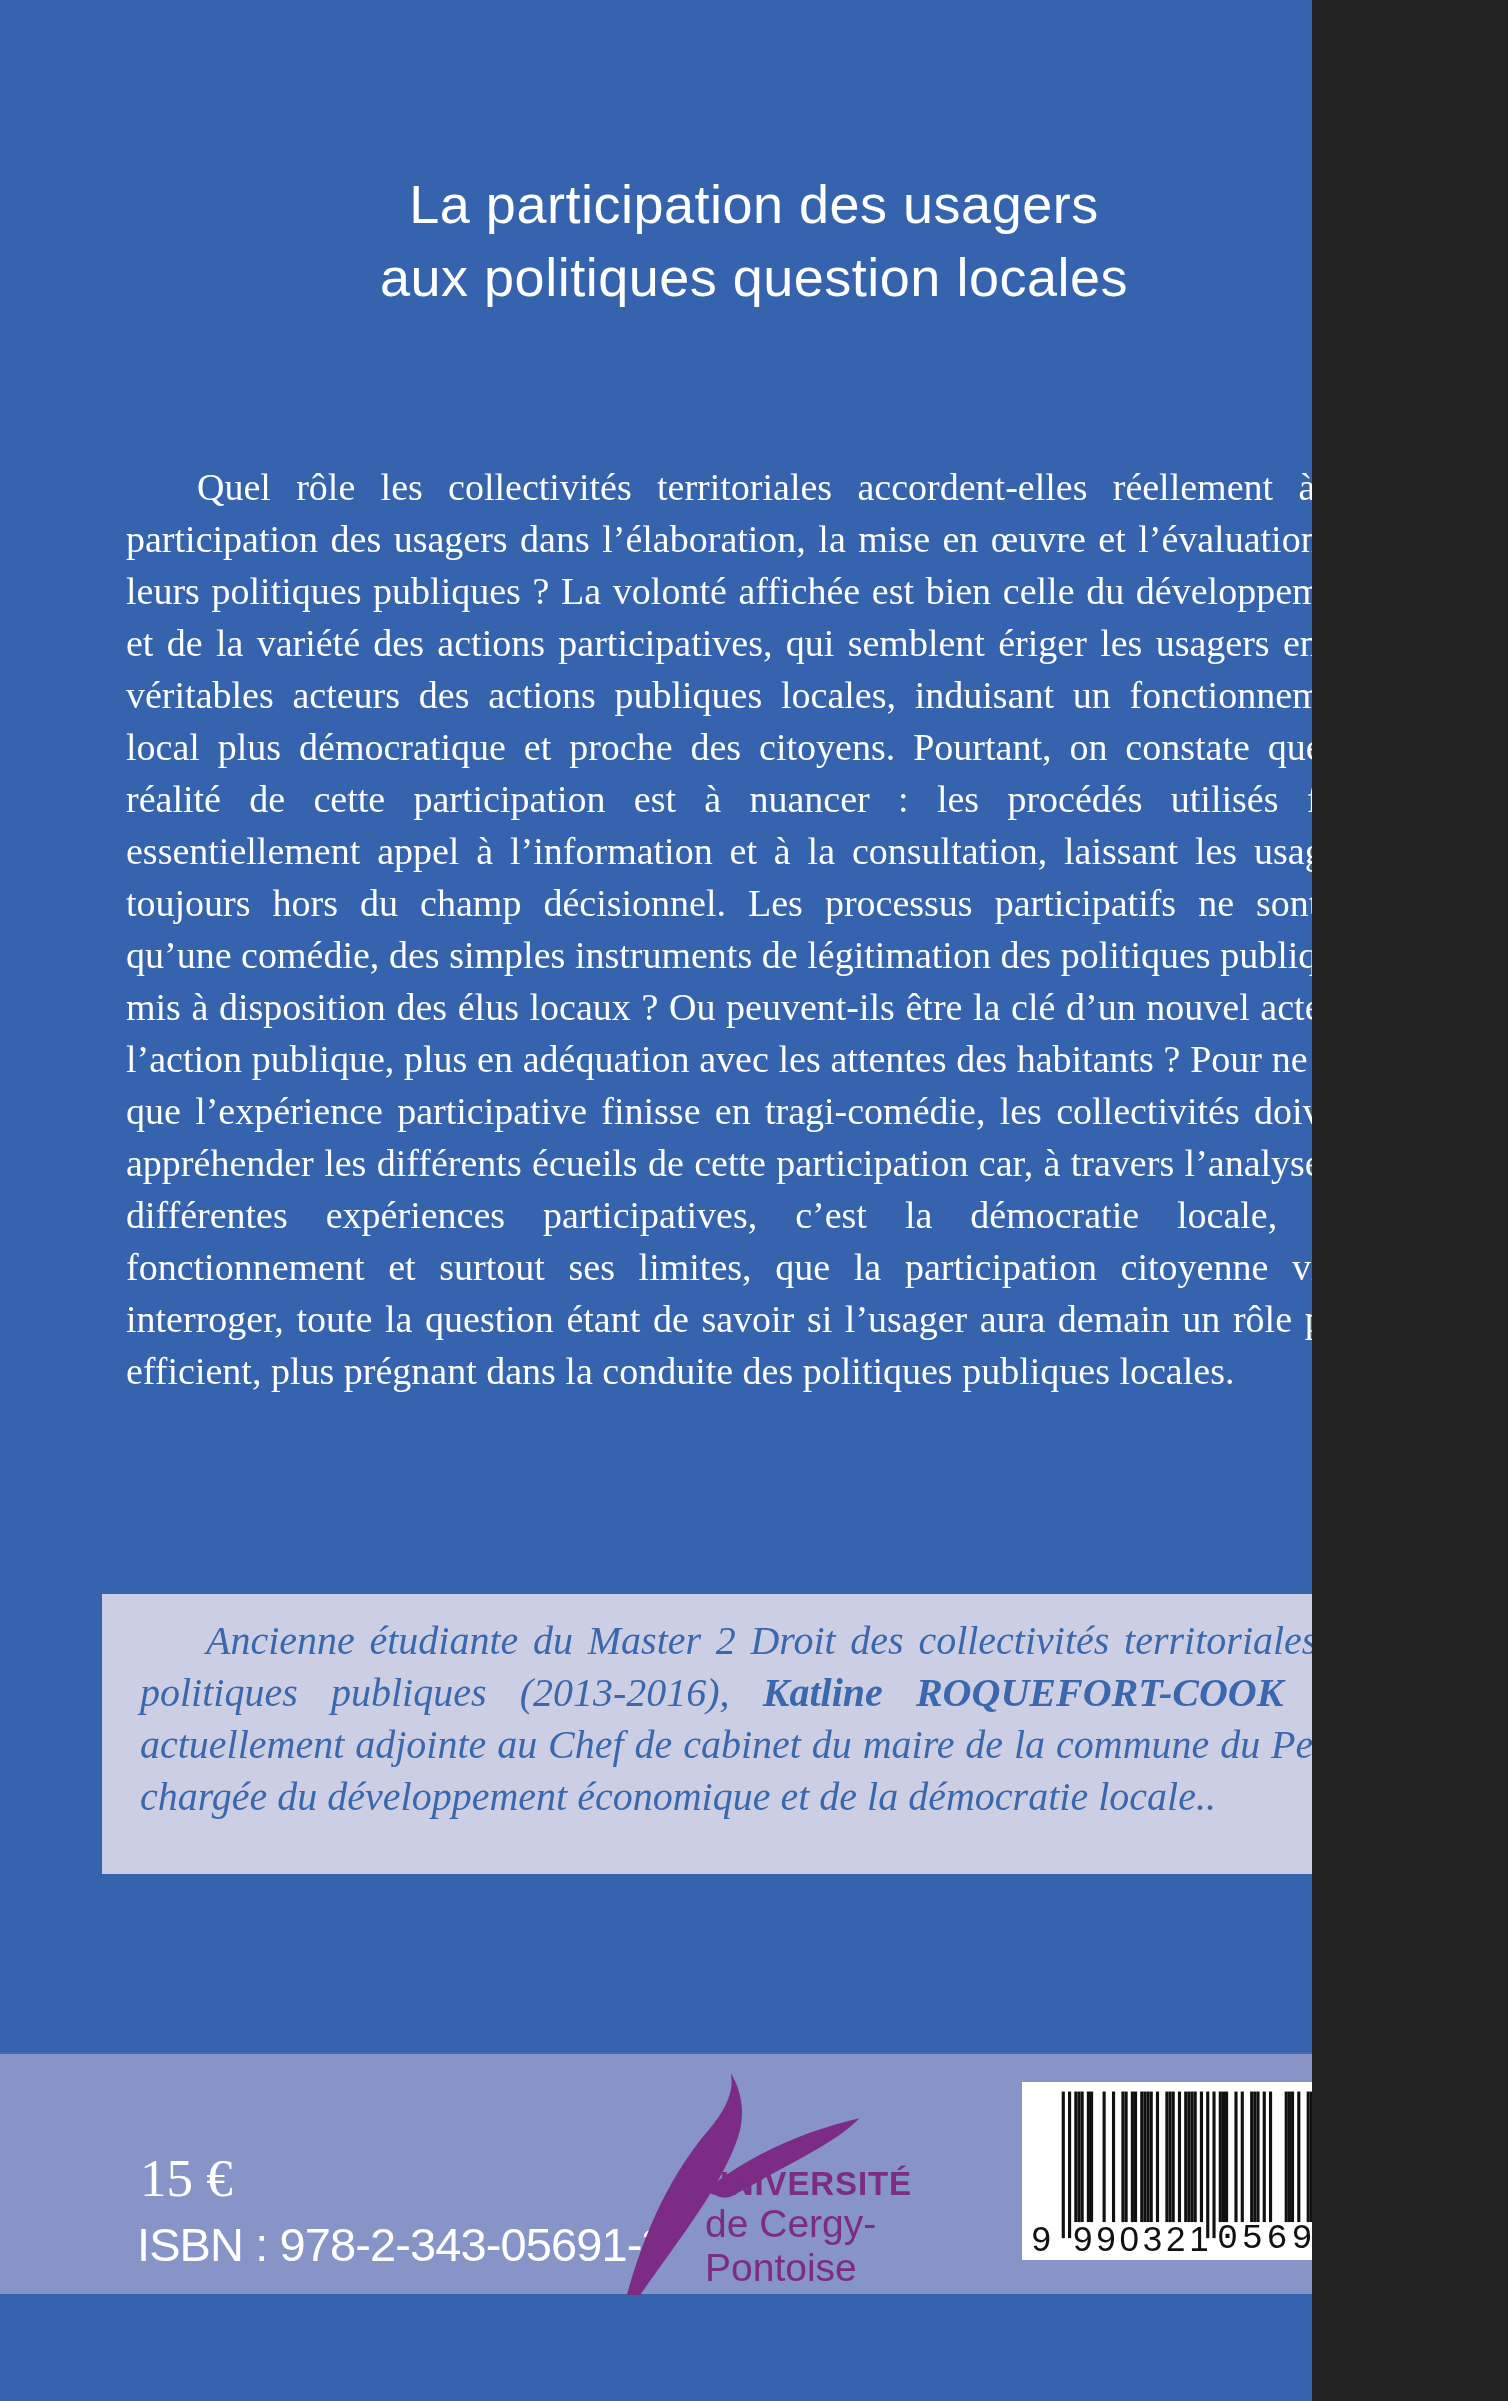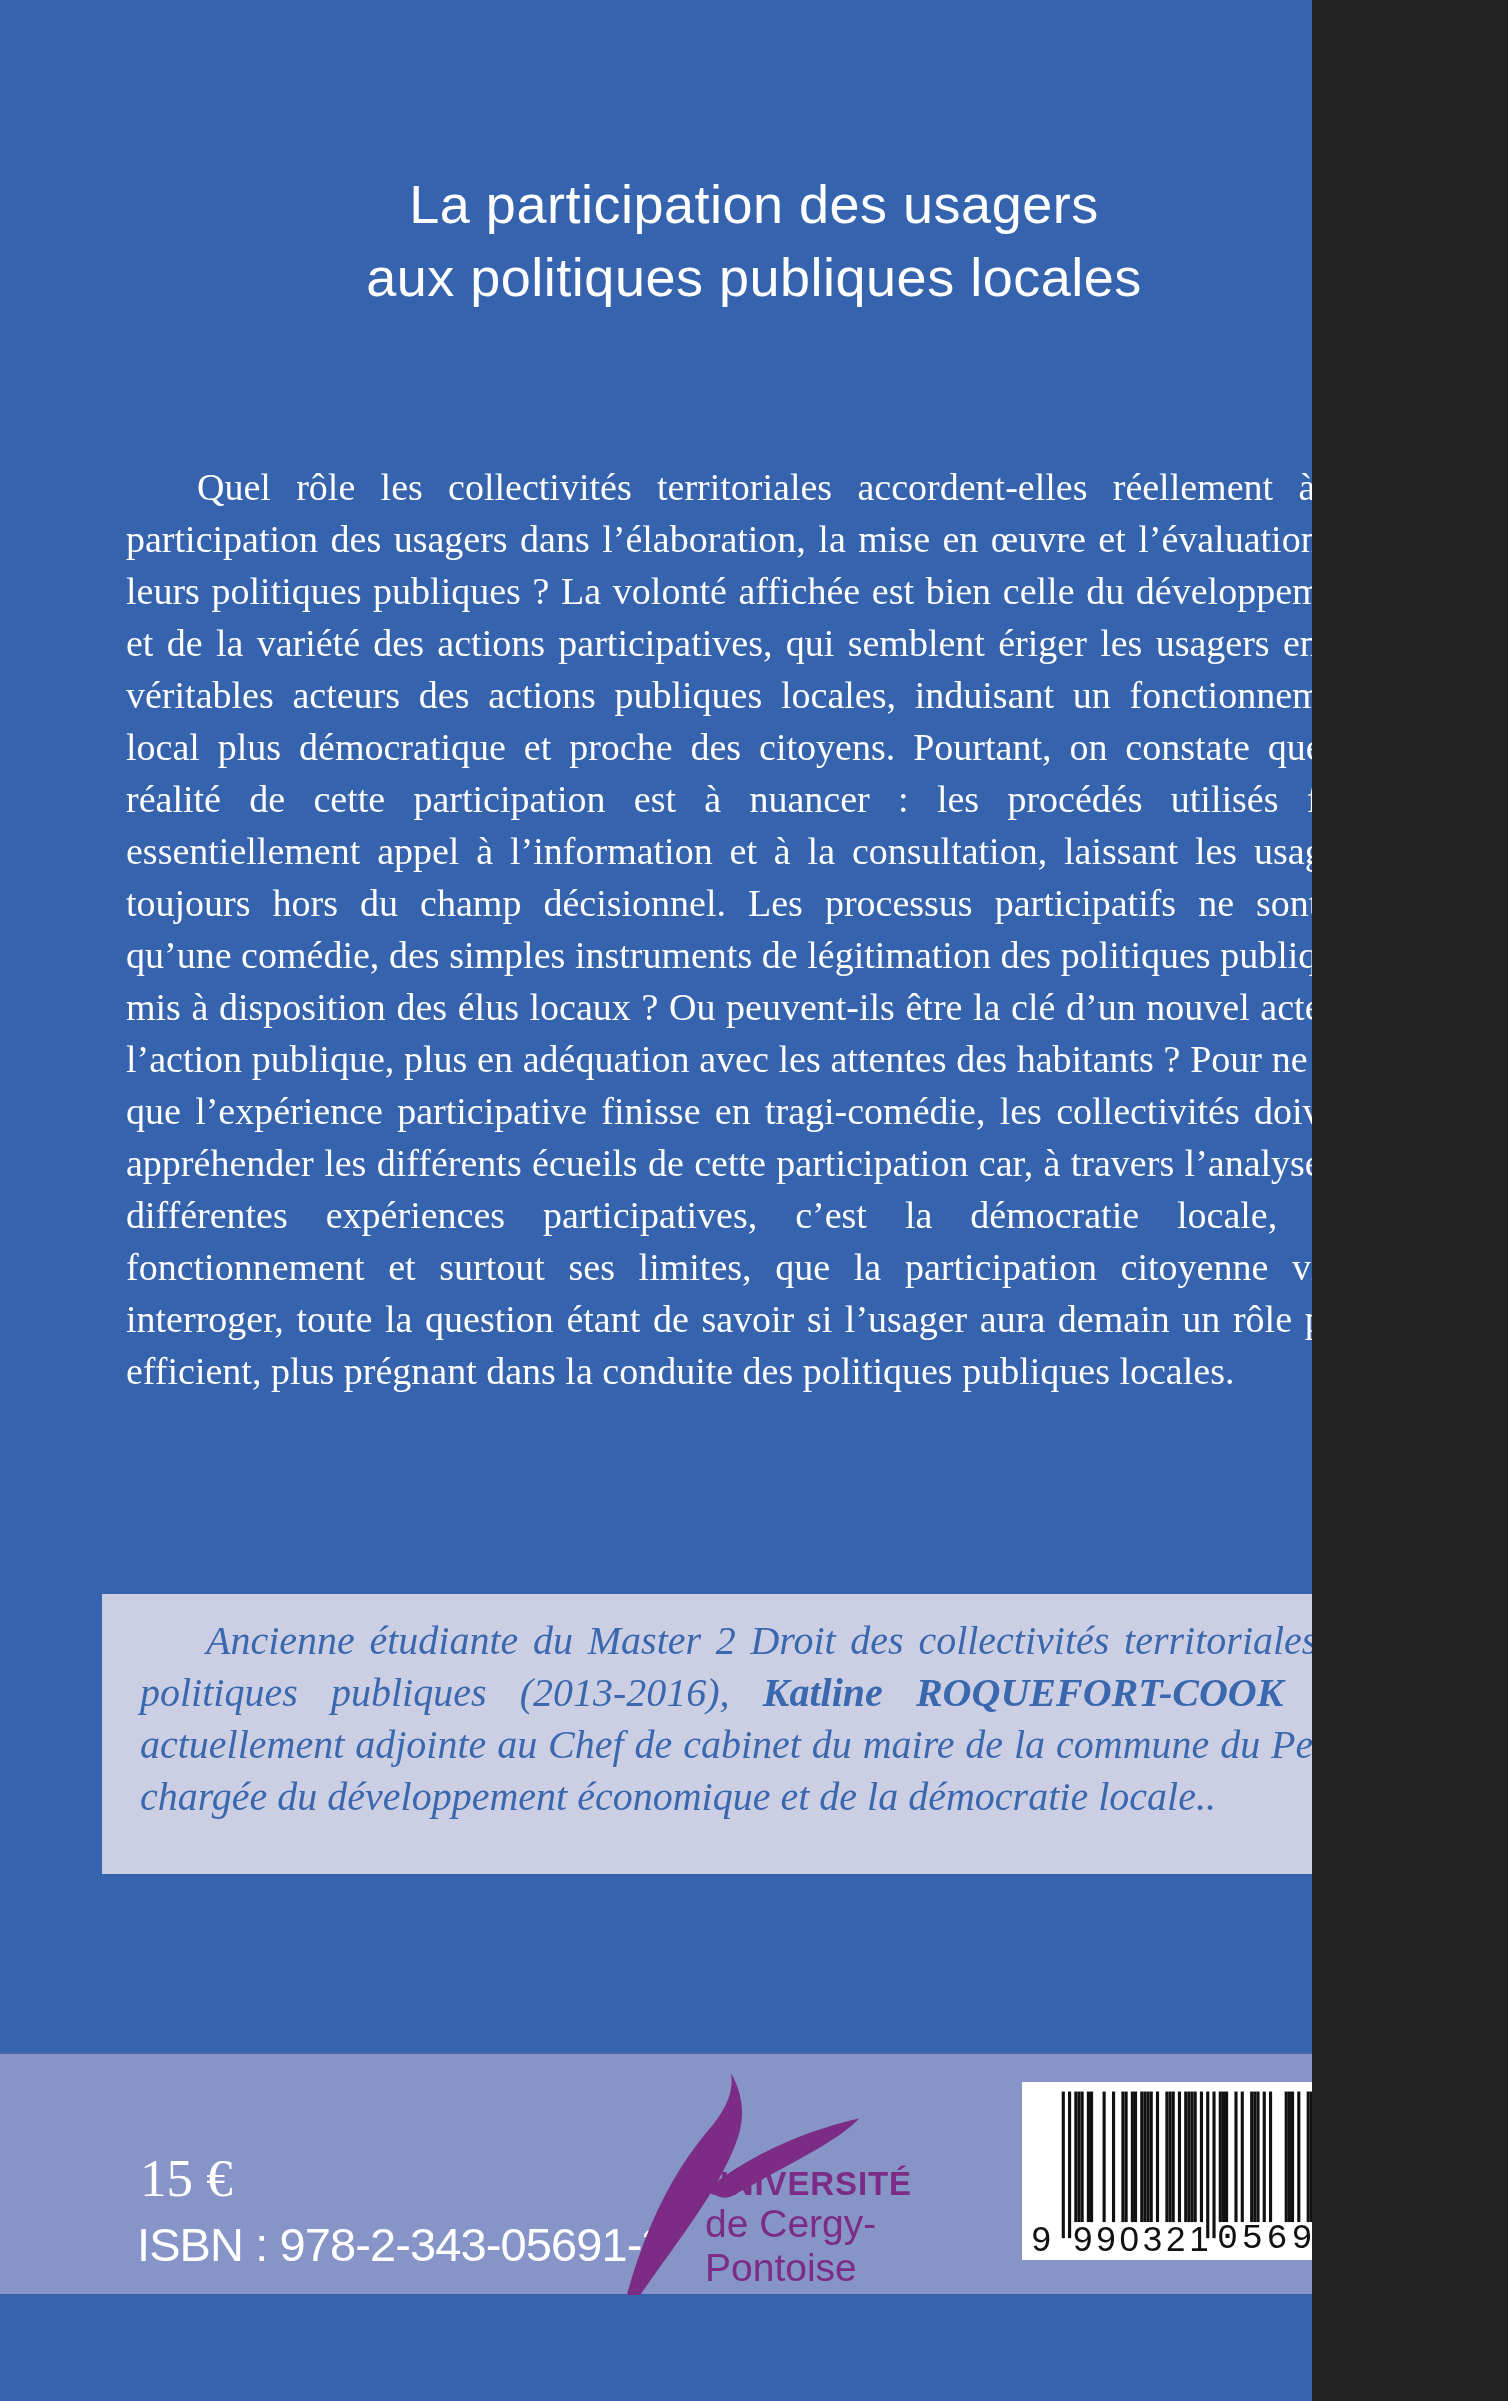--- a/index.html
+++ b/index.html
@@ -117,21 +117,21 @@
   .bc-g1{left:51px;top:139px;width:132px;text-align:center;}
   .bc-g2{left:195px;top:139px;width:136px;text-align:center;font-family:Liberation Mono, monospace;}
 </style>
 </head>
 <body>
 
 <div class="page">
 
   <div class="title">
     <div>La participation des usagers</div>
-    <div>aux politiques publiques locales</div>
+    <div>aux politiques question locales</div>
   </div>
 
   <div class="synopsis">Quel rôle les collectivités territoriales accordent-elles réellement à la participation des usagers dans l’élaboration, la mise en œuvre et l’évaluation de leurs politiques publiques ? La volonté affichée est bien celle du développement et de la variété des actions participatives, qui semblent ériger les usagers en de véritables acteurs des actions publiques locales, induisant un fonctionnement local plus démocratique et proche des citoyens. Pourtant, on constate que la réalité de cette participation est à nuancer : les procédés utilisés font essentiellement appel à l’information et à la consultation, laissant les usagers toujours hors du champ décisionnel. Les processus participatifs ne sont-ils qu’une comédie, des simples instruments de légitimation des politiques publiques mis à disposition des élus locaux ? Ou peuvent-ils être la clé d’un nouvel acte de l’action publique, plus en adéquation avec les attentes des habitants ? Pour ne pas que l’expérience participative finisse en tragi-comédie, les collectivités doivent appréhender les différents écueils de cette participation car, à travers l’analyse de différentes expériences participatives, c’est la démocratie locale, son fonctionnement et surtout ses limites, que la participation citoyenne vient interroger, toute la question étant de savoir si l’usager aura demain un rôle plus efficient, plus prégnant dans la conduite des politiques publiques locales.</div>
 
   <div class="author-box">
     <div class="author-text"><span>Ancienne étudiante du Master 2 Droit des collectivités territoriales et politiques publiques (2013-2016), </span><span class="author-name">Katline ROQUEFORT-COOK</span><span> est actuellement adjointe au Chef de cabinet du maire de la commune du Pecq, chargée du développement économique et de la démocratie locale..</span></div>
   </div>
 
   <div class="footer-band"></div>
 

